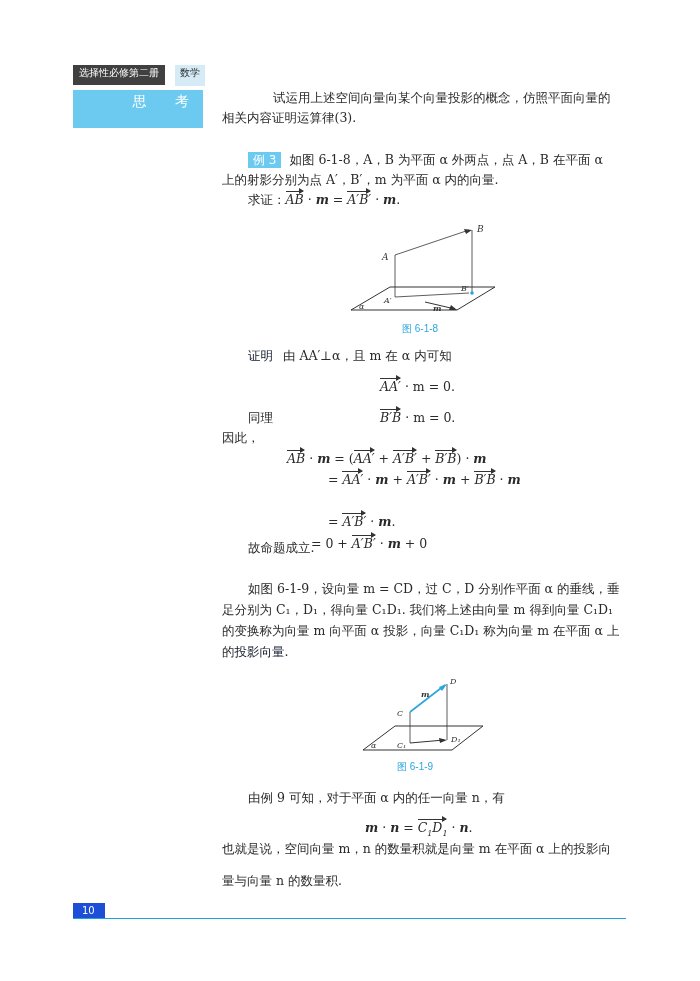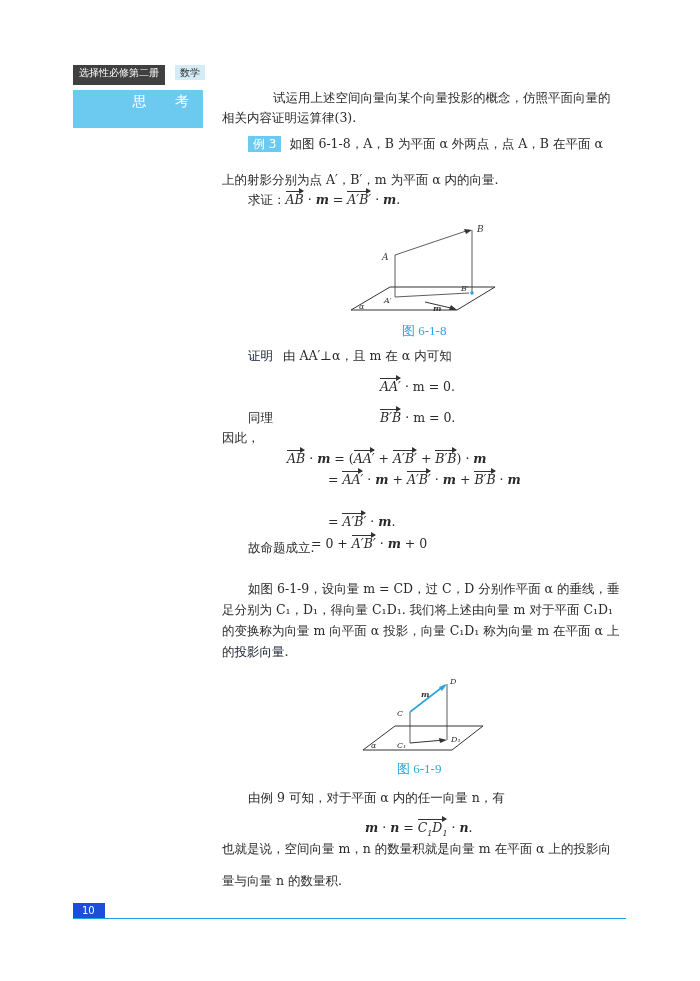--- a/index.html
+++ b/index.html
@@ -1,52 +1,52 @@
 <!DOCTYPE html>
 <html><head>
 <meta charset="utf-8">
 <style>
   html, body { margin:0; padding:0; background:#ffffff; }
   body { width:700px; height:981px; position:relative; overflow:hidden;
          font-family:"DejaVu Serif", serif; color:#2a2a2a; }
   .abs { position:absolute; }
   .hdr-book { left:73px; top:65px; height:20px; background:#404040; color:#fff;
               font-family:"DejaVu Sans", sans-serif; font-size:10px; line-height:15px; padding:0 6px; }
-  .hdr-subj { left:175px; top:65px; height:15px; background:#d5ecf7; color:#333;
+  .hdr-subj { left:175px; top:65px; height:21px; background:#d5ecf7; color:#333;
               font-family:"DejaVu Sans", sans-serif; font-size:10px; line-height:15px; padding:0 5px; }
   .think { left:73px; top:90px; width:130px; height:38px; background:#6ccaf0; color:#fff;
            font-family:"DejaVu Sans", sans-serif; font-size:14px; line-height:22px; text-align:right;
            letter-spacing:12px; padding-right:2px; box-sizing:border-box; }
   .p { font-size:12.5px; line-height:20px; white-space:nowrap; }
   .blue { color:#0f172a; }
   .ex-label { display:inline-block; background:#6ccaf0; color:#fff; padding:0 5px;
               font-family:"DejaVu Sans", sans-serif; font-size:12px; line-height:16px; margin-right:8px; }
   .b { font-weight:bold; font-style:italic; }
   .i { font-style:italic; }
   .vec { position:relative; display:inline-block; }
   .vec::before { content:""; position:absolute; left:0; right:1px; top:1px; border-top:1px solid #333; }
   .vec::after { content:""; position:absolute; right:0; top:-2px; border-left:5px solid #333;
                 border-top:3px solid transparent; border-bottom:3px solid transparent; }
-  .cap { font-family:Liberation Serif, serif; font-size:13px; color:#2aa6dc; }
+  .cap { font-family:Liberation Sans, sans-serif; font-size:10px; color:#2aa6dc; }
   .footer-num { left:73px; top:903px; width:32px; height:16px; background:#1d4ed8; color:#fff;
                 font-family:"DejaVu Sans", sans-serif; font-size:10px; line-height:16px; padding-left:9px; box-sizing:border-box; }
   .footer-line { left:73px; top:918px; width:553px; height:0; border-top:1.5px solid #1aa3e0; }
   sub { font-size:8px; }
 </style>
 </head>
 <body>
 
 <div class="abs hdr-book">选择性必修第二册</div>
 <div class="abs hdr-subj">数学</div>
 
 <div class="abs think">思 考</div>
 <div class="abs p" style="left:248px; top:88px;margin-left:25px;">试运用上述空间向量向某个向量投影的概念，仿照平面向量的</div>
 <div class="abs p" style="left:222px; top:108px;">相关内容证明运算律(3).</div>
 
-<div class="abs p" style="left:248px; top:134px;">
+<div class="abs p" style="left:248px; top:150px;">
   <span class="ex-label">例 3</span><span>如图 6-1-8，A，B 为平面 α 外两点，点 A，B 在平面 α</span>
 </div>
 <div class="abs p" style="left:222px; top:170px;">上的射影分别为点 A′，B′，m 为平面 α 内的向量.</div>
 <div class="abs p" style="left:248px; top:190px;">
   <span>求证：</span><span class="vec i">AB</span> · <span class="b">m</span> = <span class="vec i">A′B′</span> · <span class="b">m</span>.
 </div>
 
 <svg class="abs" style="left:345px; top:215px;" width="170" height="110">
   <polygon points="6,95 45,72 150,72 112,95" fill="none" stroke="#333" stroke-width="1"></polygon>
   <line x1="50" y1="40" x2="50" y2="82" stroke="#333" stroke-width="0.8"></line>
@@ -86,21 +86,21 @@
 </div>
 <div class="abs p" style="left:311px; top:491px;margin-top:43px;">
   = 0 + <span class="vec i">A′B′</span> · <span class="b">m</span> + 0
 </div>
 <div class="abs p" style="left:328px; top:512px;">
   = <span class="vec i">A′B′</span> · <span class="b">m</span>.
 </div>
 <div class="abs p" style="left:248px; top:538px;">故命题成立.</div>
 
 <div class="abs p" style="left:248px; top:579px;">如图 6-1-9，设向量 m = CD，过 C，D 分别作平面 α 的垂线，垂</div>
-<div class="abs p" style="left:222px; top:600px;">足分别为 C₁，D₁，得向量 C₁D₁. 我们将上述由向量 m 对于平面 C₁D₁</div>
+<div class="abs p" style="left:222px; top:600px;">足分别为 C₁，D₁，得向量 C₁D₁. 我们将上述由向量 m 得到向量 C₁D₁</div>
 <div class="abs p" style="left:222px; top:621px;">的变换称为向量 m 向平面 α 投影，向量 C₁D₁ 称为向量 m 在平面 α 上</div>
 <div class="abs p" style="left:222px; top:642px;">
   <span>的</span><span class="blue">投影向量</span><span>.</span>
 </div>
 
 <svg class="abs" style="left:355px; top:672px;" width="140" height="85">
   <polygon points="8,78 40,54 128,54 97,78" fill="none" stroke="#333" stroke-width="1"></polygon>
   <line x1="55" y1="40" x2="55" y2="71" stroke="#333" stroke-width="0.8"></line>
   <line x1="92" y1="12" x2="92" y2="68" stroke="#333" stroke-width="0.8"></line>
   <line x1="55" y1="40" x2="90" y2="13" stroke="#2aa6dc" stroke-width="1.6"></line>

